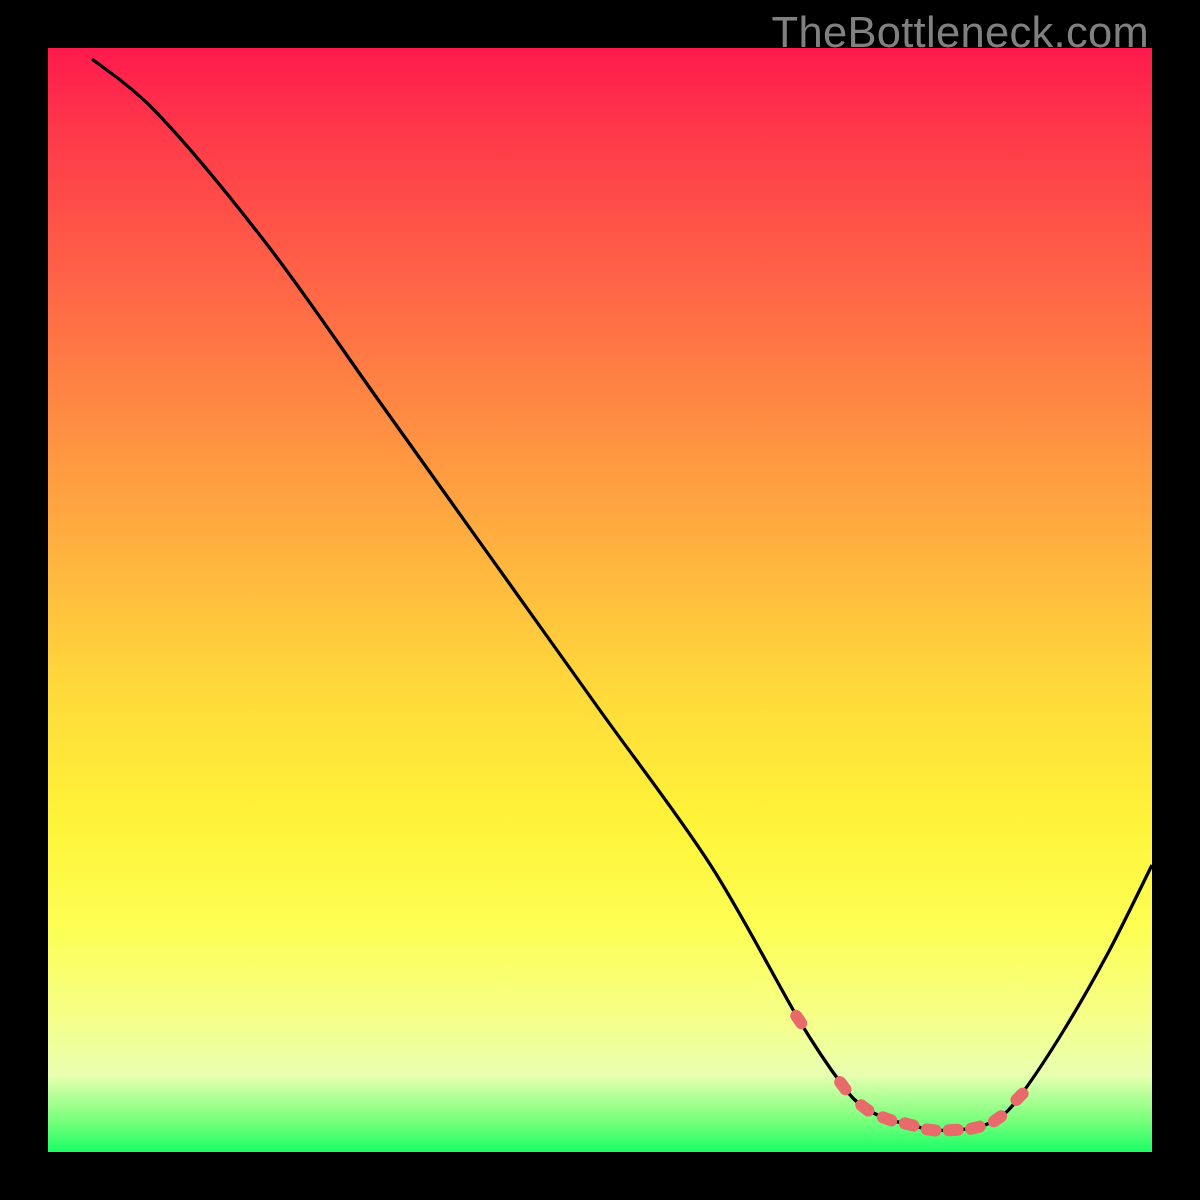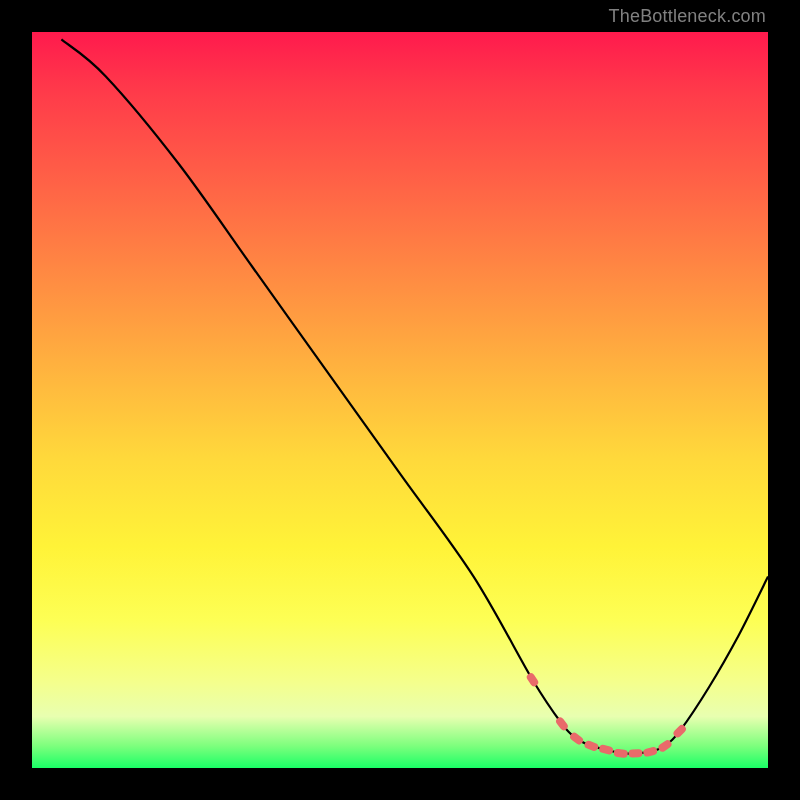--- a/index.html
+++ b/index.html
@@ -39,21 +39,21 @@
       #e8ffb0 93%,
       #7dff7d 97%,
       #1aff66 100%
     );
   }
   .watermark {
     position: absolute;
     top: 6px;
     right: 34px;
     color: #808080;
-    font-size: 18px;
+    font-size: 29px;
     font-weight: 500;
     letter-spacing: 0.2px;
   }
   svg.curve {
     position: absolute;
     left: 0;
     top: 0;
     width: 736px;
     height: 736px;
     overflow: visible;

